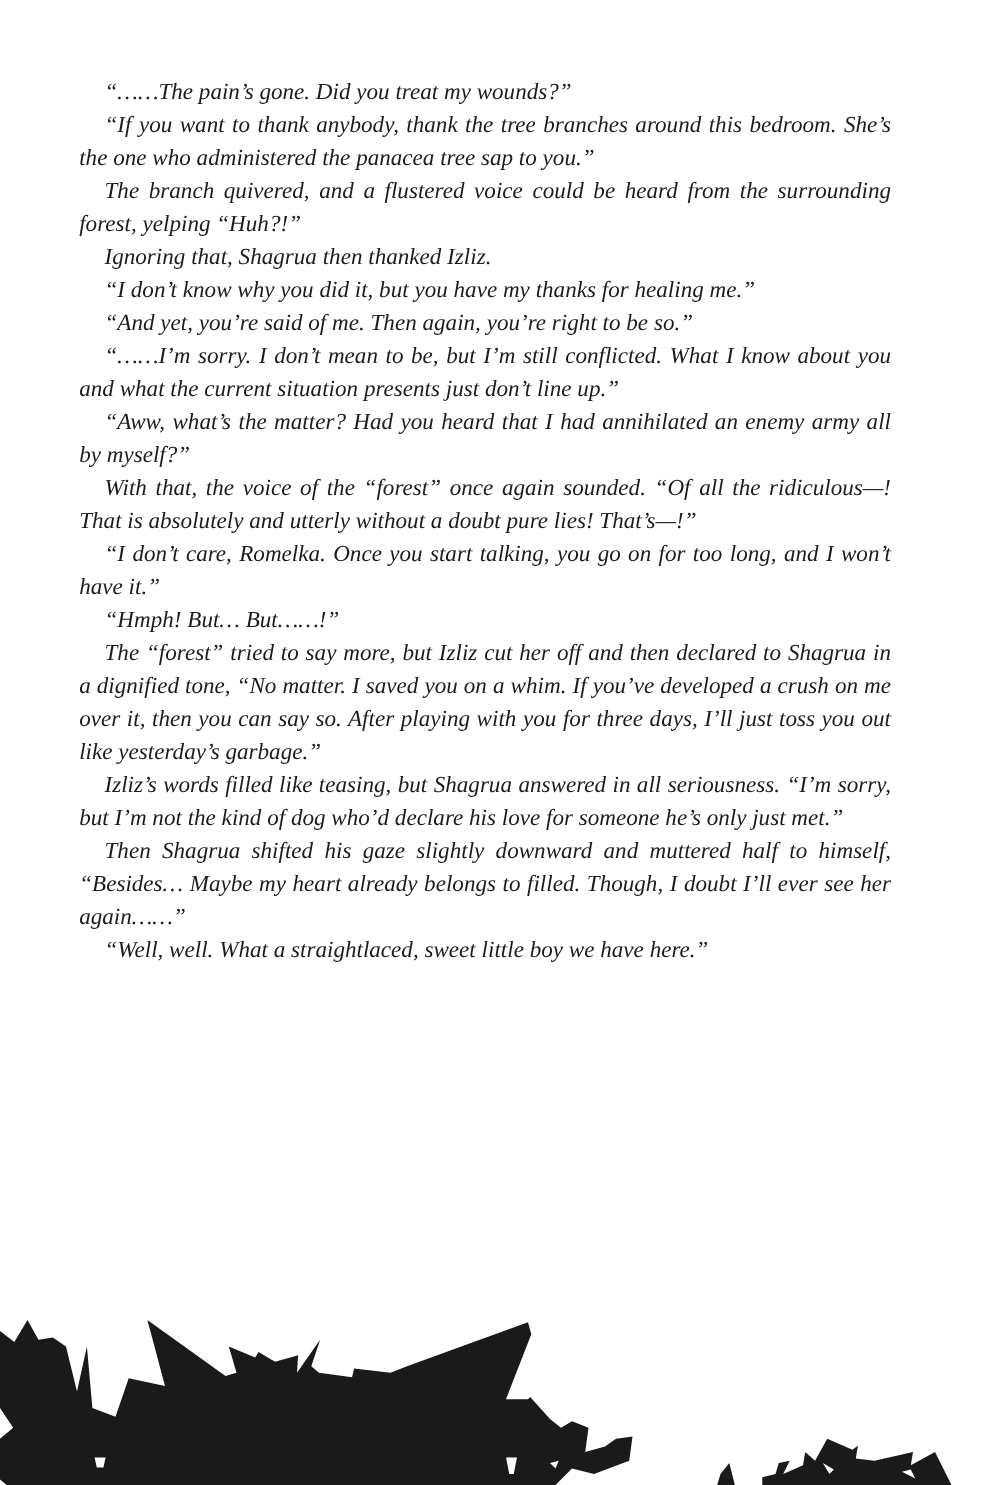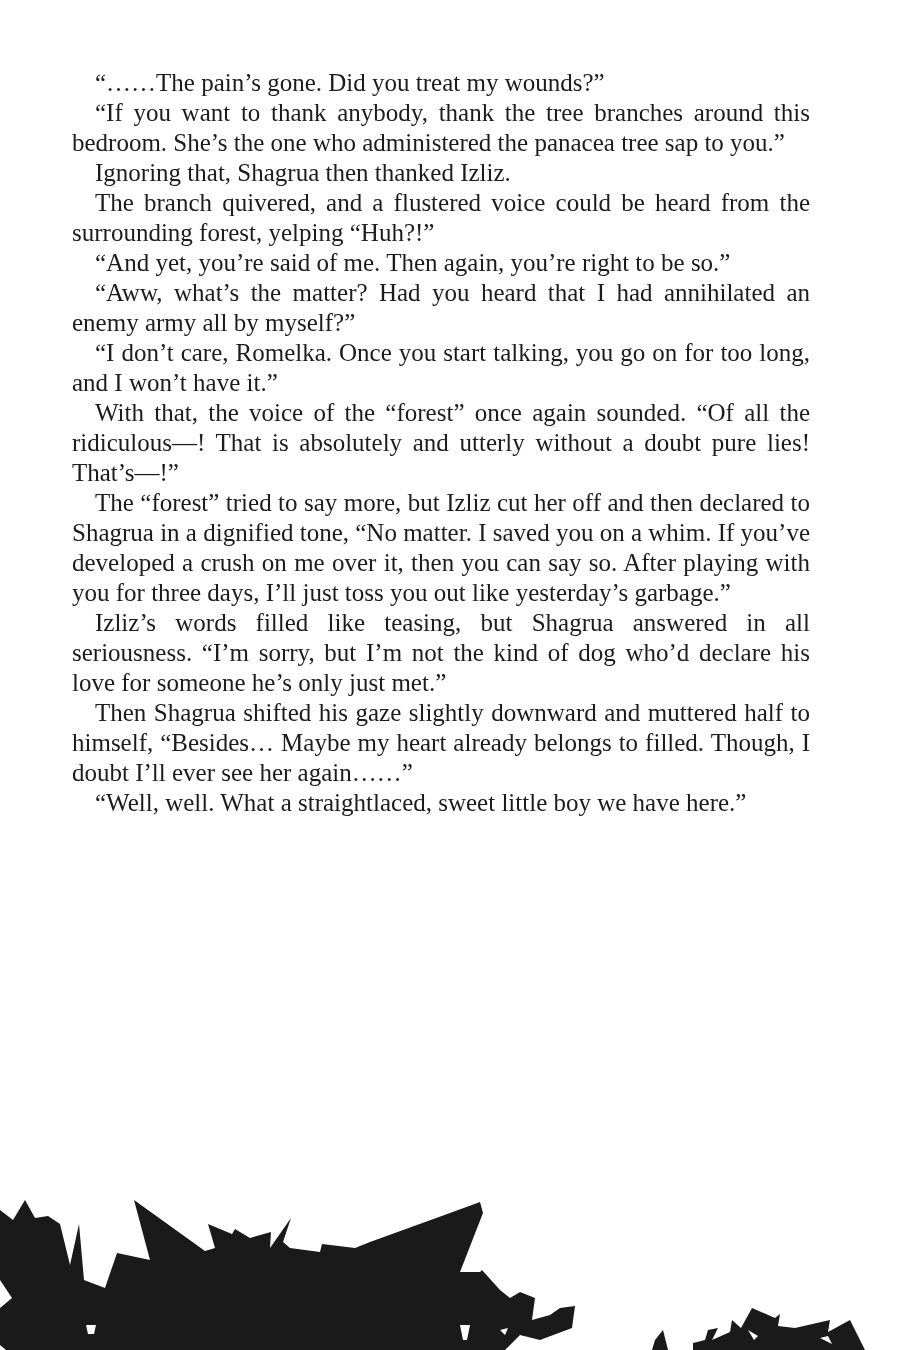--- a/index.html
+++ b/index.html
@@ -12,50 +12,54 @@
       height: 1350px;
       position: relative;
       overflow: hidden;
     }
     .page-text {
       position: absolute;
       left: 72px;
       top: 68px;
       width: 738px;
       font-family: "Liberation Serif", "DejaVu Serif", serif;
-      font-size: 25px;
+      font-size: 21px;
       line-height: 30px;
       color: #1c1c1c;
       text-align: justify;
+      font-style: italic;
     }
     .page-text p {
       margin: 0;
       text-indent: 23px;
       hyphens: none;
     }
     .ink-decoration {
       position: absolute;
       left: 0;
       top: 1180px;
       width: 900px;
       height: 170px;
     }
   </style>
 </head>
 <body>
 
 <div class="page-text">
   <p>“……The pain’s gone. Did you treat my wounds?”</p>
   <p>“If you want to thank anybody, thank the tree branches around this bedroom. She’s the one who administered the panacea tree sap to you.”</p>
+  <p>The branch quivered, and a flustered voice could be heard from the surrounding forest, yelping “Huh?!”</p>
   <p>Ignoring that, Shagrua then thanked Izliz.</p>
-  <p>The branch quivered, and a flustered voice could be heard from the surrounding forest, yelping “Huh?!”</p>
+  <p>“I don’t know why you did it, but you have my thanks for healing me.”</p>
   <p>“And yet, you’re said of me. Then again, you’re right to be so.”</p>
+  <p>“……I’m sorry. I don’t mean to be, but I’m still conflicted. What I know about you and what the current situation presents just don’t line up.”</p>
   <p>“Aww, what’s the matter? Had you heard that I had annihilated an enemy army all by myself?”</p>
+  <p>With that, the voice of the “forest” once again sounded. “Of all the ridiculous—! That is absolutely and utterly without a doubt pure lies! That’s—!”</p>
   <p>“I don’t care, Romelka. Once you start talking, you go on for too long, and I won’t have it.”</p>
-  <p>With that, the voice of the “forest” once again sounded. “Of all the ridiculous—! That is absolutely and utterly without a doubt pure lies! That’s—!”</p>
+  <p>“Hmph! But… But……!”</p>
   <p>The “forest” tried to say more, but Izliz cut her off and then declared to Shagrua in a dignified tone, “No matter. I saved you on a whim. If you’ve developed a crush on me over it, then you can say so. After playing with you for three days, I’ll just toss you out like yesterday’s garbage.”</p>
   <p>Izliz’s words filled like teasing, but Shagrua answered in all seriousness. “I’m sorry, but I’m not the kind of dog who’d declare his love for someone he’s only just met.”</p>
   <p>Then Shagrua shifted his gaze slightly downward and muttered half to himself, “Besides… Maybe my heart already belongs to filled. Though, I doubt I’ll ever see her again……”</p>
   <p>“Well, well. What a straightlaced, sweet little boy we have here.”</p>
 </div>
 
 <svg class="ink-decoration" viewBox="0 0 900 170" xmlns="http://www.w3.org/2000/svg">
   <g fill="#1a1a1a">
 
     <polygon points="

